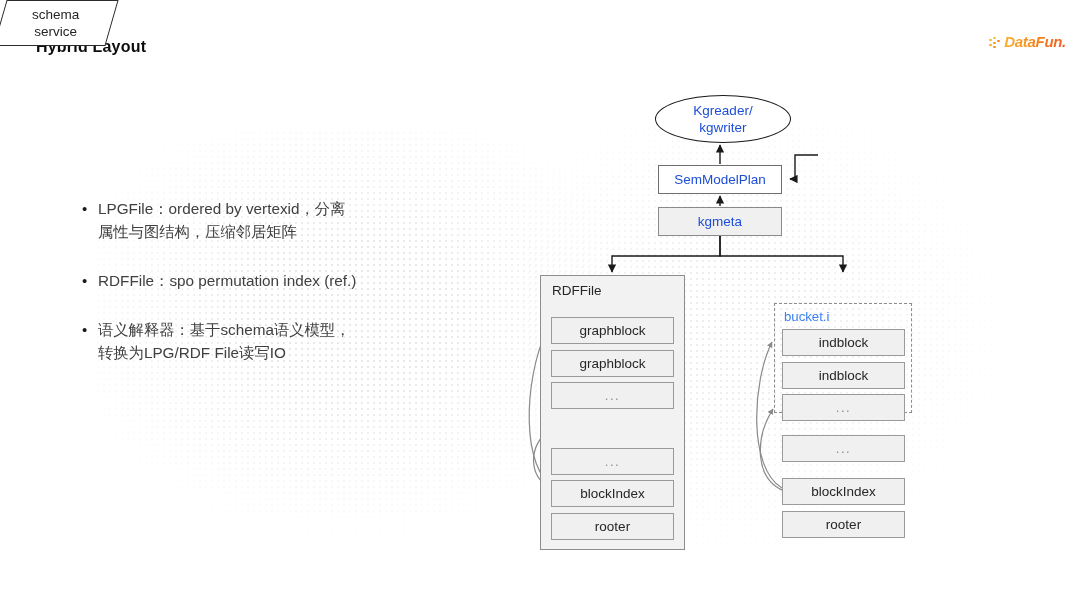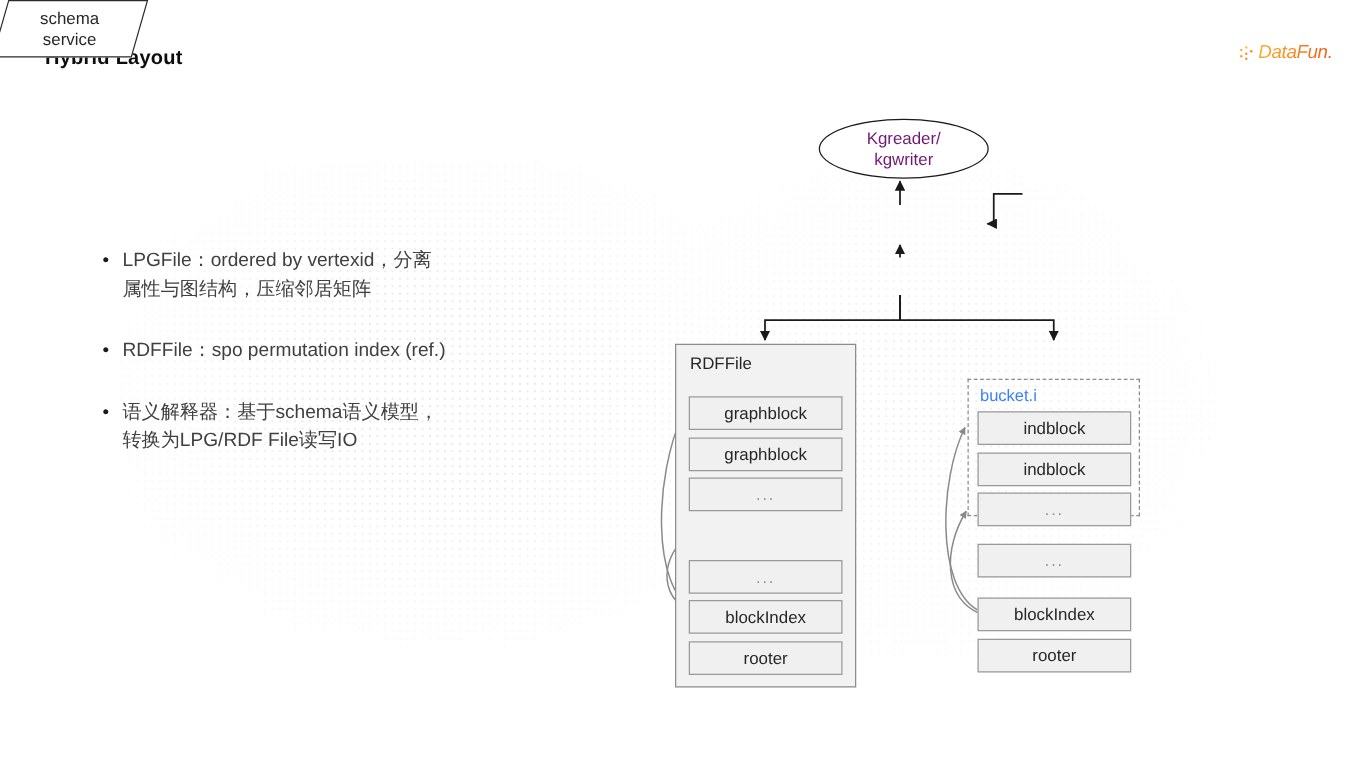--- a/index.html
+++ b/index.html
@@ -41,21 +41,21 @@
   }
   .logo-dots{position:relative;width:14px;height:16px;}
   .logo-dots i{position:absolute;width:2.4px;height:2.4px;border-radius:50%;background:#f7a81b;}
   .logo-dots i:nth-child(1){left:1px;top:5px;background:#f9b931;}
   .logo-dots i:nth-child(2){left:1px;top:10px;background:#f9a62b;}
   .logo-dots i:nth-child(3){left:5px;top:3px;background:#fbc13d;}
   .logo-dots i:nth-child(4){left:5px;top:8px;background:#f79a22;}
   .logo-dots i:nth-child(5){left:5px;top:12px;background:#f98f26;}
   .logo-dots i:nth-child(6){left:9px;top:6px;background:#f98820;}
   .logo-text{
-    font-size:15px;font-weight:normal;font-style:italic;letter-spacing:-.3px;
+    font-size:15px;font-weight:bold;font-style:italic;letter-spacing:-.3px;
     background:linear-gradient(100deg,#f9b233 0%,#f7941d 35%,#f4731c 68%,#f15a22 100%);
     -webkit-background-clip:text;background-clip:text;color:transparent;
   }
 
   
   .bullets{position:absolute;left:82px;top:197px;width:400px;}
   .bullet{display:flex;margin-bottom:26px;}
   .bullet-dot{
     width:16px;flex:0 0 16px;color:#1a1a1a;font-size:15px;line-height:23px;
   }
@@ -63,21 +63,21 @@
     font-size:15.3px;line-height:23px;color:#404040;white-space:pre-line;
   }
 
   
   .diagram{position:absolute;left:0;top:0;width:1080px;height:607px;pointer-events:none;}
   .diagram svg{position:absolute;left:0;top:0;}
 
   .node{
     position:absolute;box-sizing:border-box;
     display:flex;align-items:center;justify-content:center;
-    font-size:13.5px;color:#701a75;text-align:center;
+    font-size:13.5px;color:#1d4ed8;text-align:center;
   }
   .box{background:#f0f0f0;border:1px solid #8a8a8a;}
   .box-white{background:#ffffff;border:1px solid #6f6f6f;}
 
   .ellipse{
     background:#ffffff;border:1.3px solid #1a1a1a;border-radius:50%;
     line-height:17px;
   }
 
   .parallelogram{
@@ -177,21 +177,23 @@
       <path d="M 784 491 C 754 478 755 438 773 409" fill="none" stroke="#8a8a8a" stroke-width="1.2" marker-end="url(#ahs)"></path>
     </svg>
 
     <div class="node ellipse" style="left:655px;top:95px;width:136px;height:48px;">
       <span>
         <span>Kgreader/</span><br>
         <span>kgwriter</span>
       </span>
     </div>
 
-
+    <div class="node box-white" style="left:658px;top:165px;width:124px;height:29px;">SemModelPlan</div>
+
+    <div class="node box" style="left:658px;top:207px;width:124px;height:29px;">kgmeta</div>
 
     <div class="parallelogram" style="left:815px;top:125px;width:110px;height:44px;
          transform:skewX(-16deg);display:flex;align-items:center;justify-content:center;">
       <span style="transform:skewX(16deg);text-align:center;font-size:13.5px;color:#262626;">
         <span>schema</span><br>
         <span>service</span>
       </span>
     </div>
 
     <div class="panel" style="left:540px;top:275px;width:145px;height:275px;">

